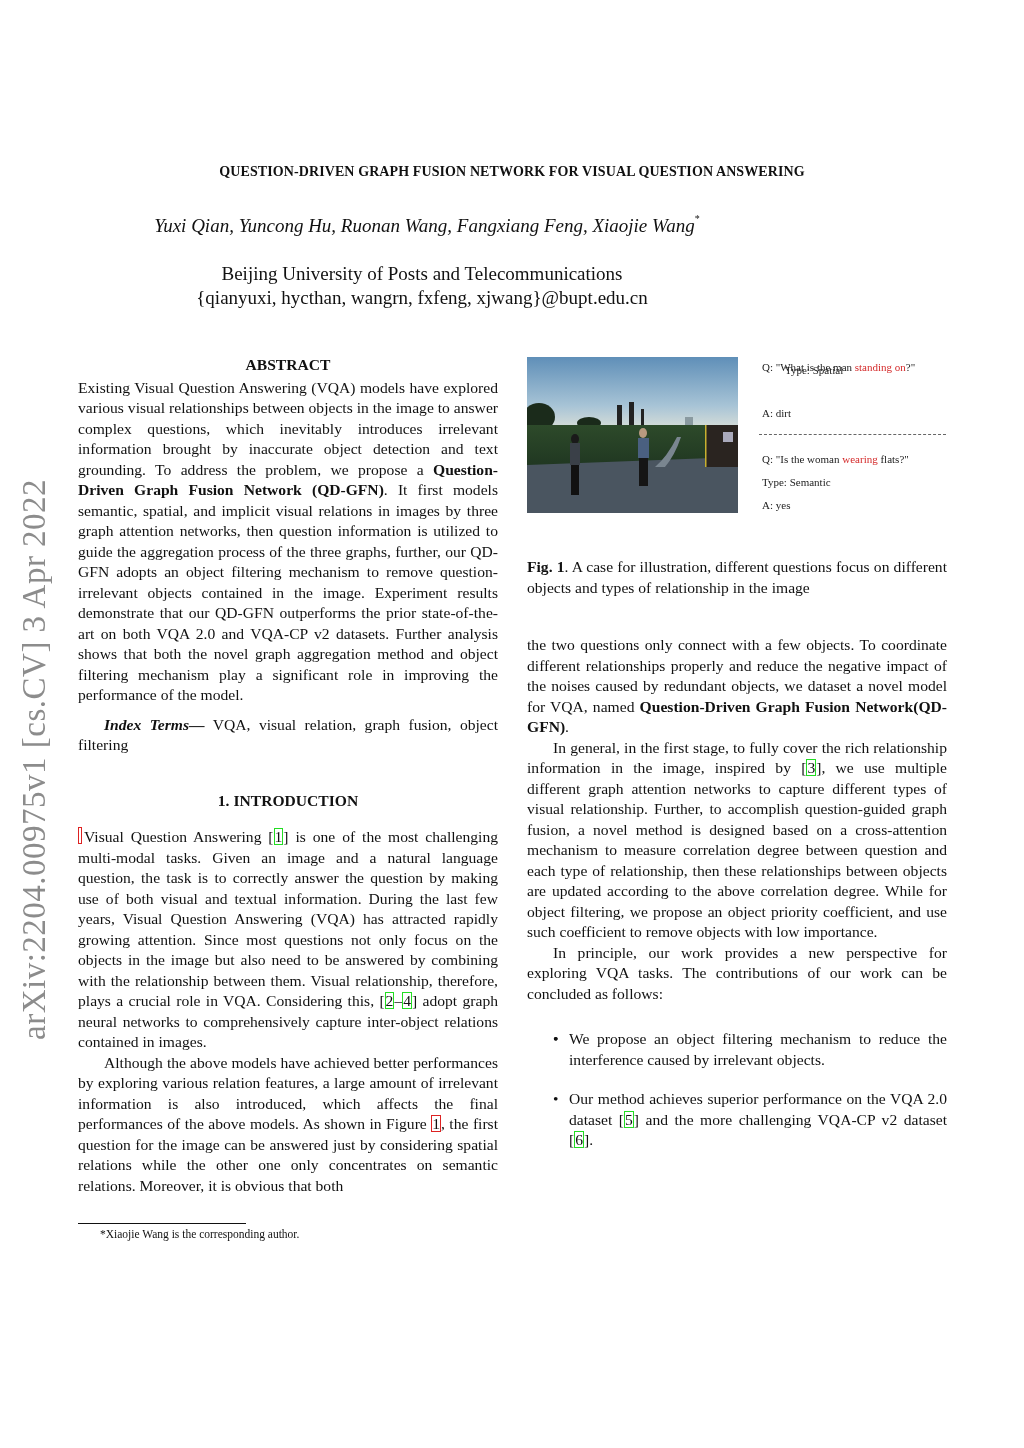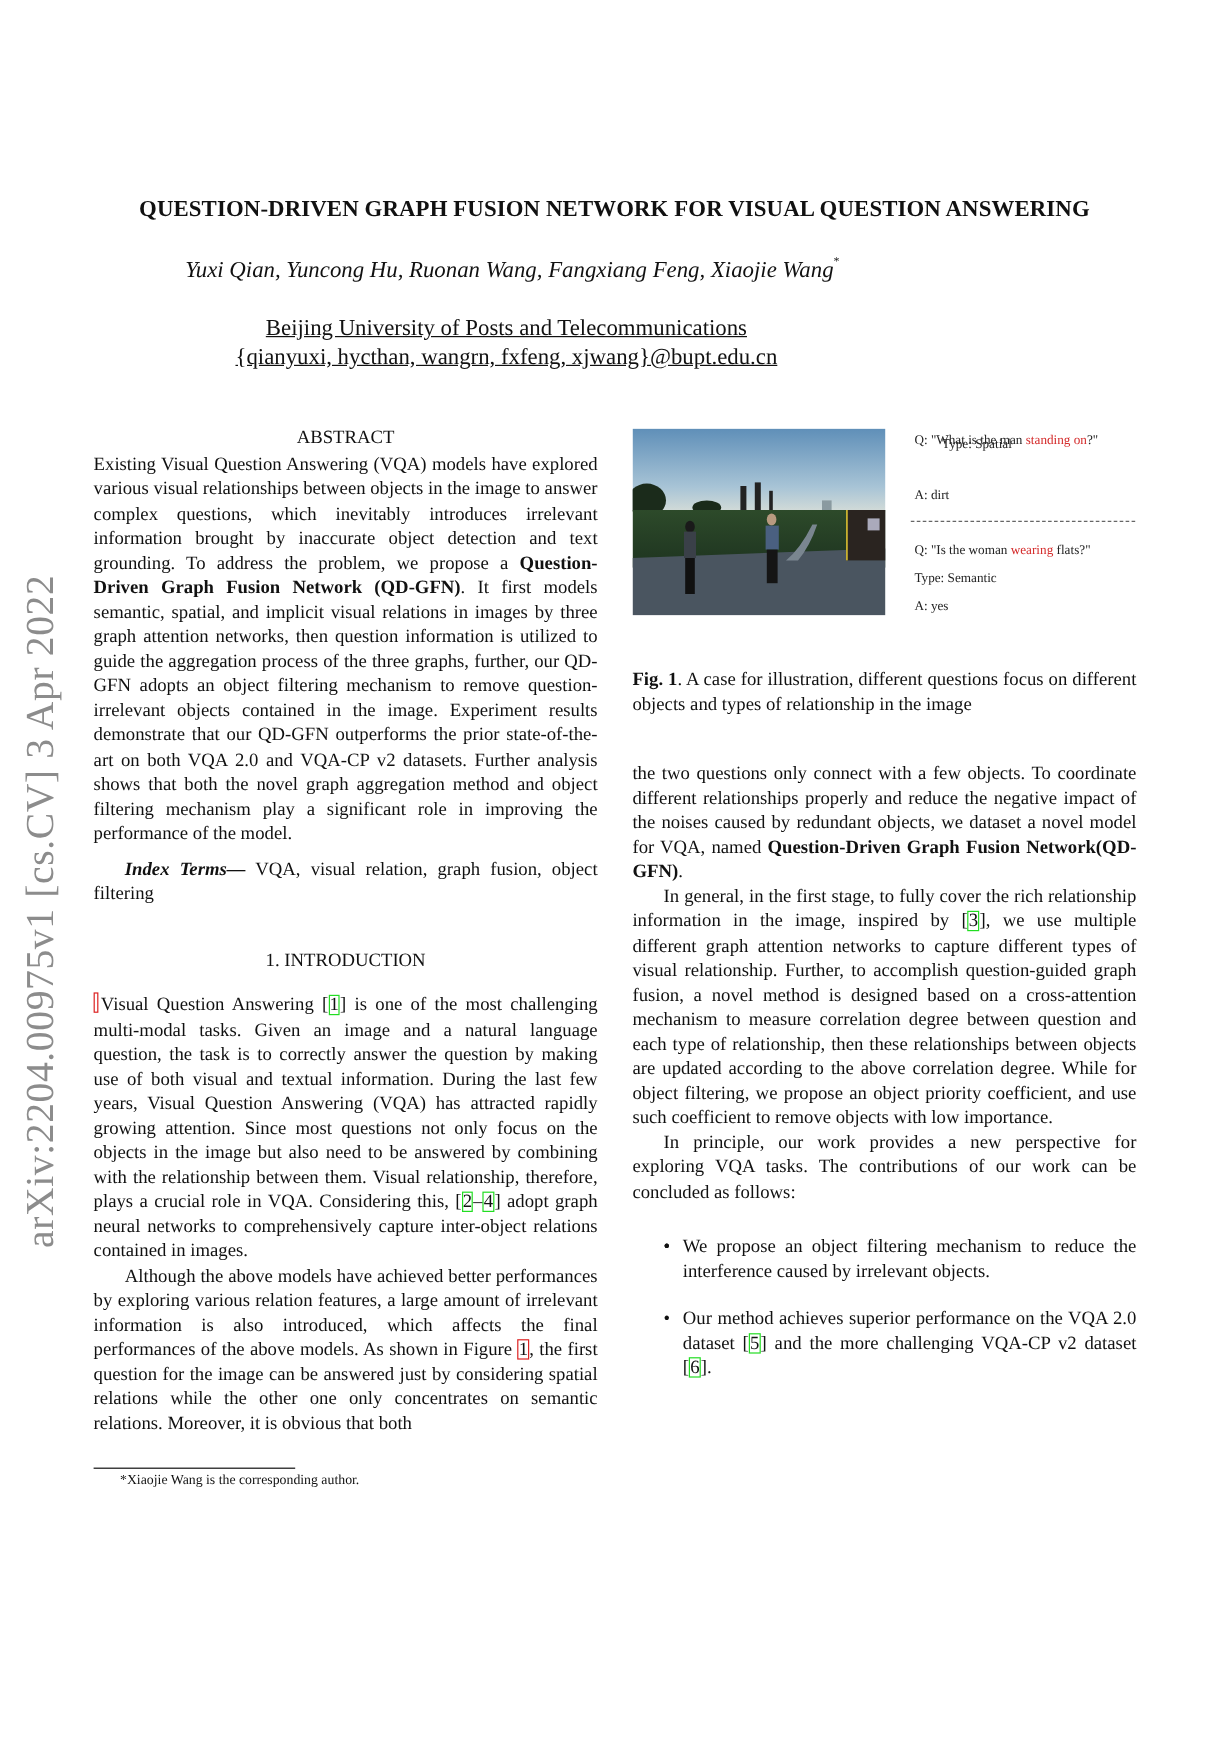--- a/index.html
+++ b/index.html
@@ -1,28 +1,28 @@
 <!DOCTYPE html>
 <html><head>
 <meta charset="utf-8">
 <style>
   html, body { margin:0; padding:0; background:#ffffff; }
   body { width:1024px; height:1448px; position:relative; overflow:hidden;
          font-family:"Liberation Serif", "DejaVu Serif", serif; color:#111; }
   .abs { position:absolute; }
-  .title { left:0; width:1024px; top:164px; text-align:center; font-weight:bold; font-size:19px; letter-spacing:0.1px; }
+  .title { left:0; width:1024px; top:164px; text-align:center; font-weight:bold; font-size:14px; letter-spacing:0.1px; }
   .authors { left:0; width:854px; top:215px; text-align:center; font-style:italic; font-size:19px; }
   .authors sup { font-size:10px; font-style:normal; vertical-align:top; position:relative; top:-2px; }
-  .affil { left:0; width:844px; top:262px; text-align:center; font-size:19px; line-height:24px;text-decoration:underline; }
+  .affil { left:0; width:844px; top:262px; text-align:center; font-size:19px; line-height:24px; }
   .sidebar-arxiv { left:16px; top:1040px; transform-origin:0 0; transform:rotate(-90deg);
                    font-size:33px; color:#8c8c8c; white-space:nowrap; letter-spacing:0.5px; }
   .col { position:absolute; font-size:15.6px; line-height:20.5px; text-align:justify; hyphens:manual; }
   .left { left:78px; width:420px; }
   .right { left:527px; width:420px; }
-  .heading { text-align:center; font-weight:normal; font-size:15.6px; }
+  .heading { text-align:center; font-weight:bold; font-size:15.6px; }
   p { margin:0; }
   .indent { text-indent:26px; }
   .cite-g { outline:1.5px solid #22dd22; outline-offset:-1px; padding:0 1px; }
   .cite-r { outline:1.5px solid #dd2222; outline-offset:-1px; padding:0 1px; }
   .redbar { display:inline-block; width:4px; height:17px; border:1.5px solid #d22; vertical-align:-2px; margin-right:2px; box-sizing:border-box; }
   .fig-photo { left:527px; top:357px; width:211px; height:156px; overflow:hidden; }
   .qa { left:762px; font-family:"Liberation Serif", serif; font-size:11px; color:#222; }
   .qa .red { color:#d42a2a;text-align:center; }
   .dashed { left:759px; top:434px; width:187px; border-top:1.3px dashed #666; height:0; }
   .footrule { left:78px; top:1223px; width:168px; border-top:1px solid #111; }

